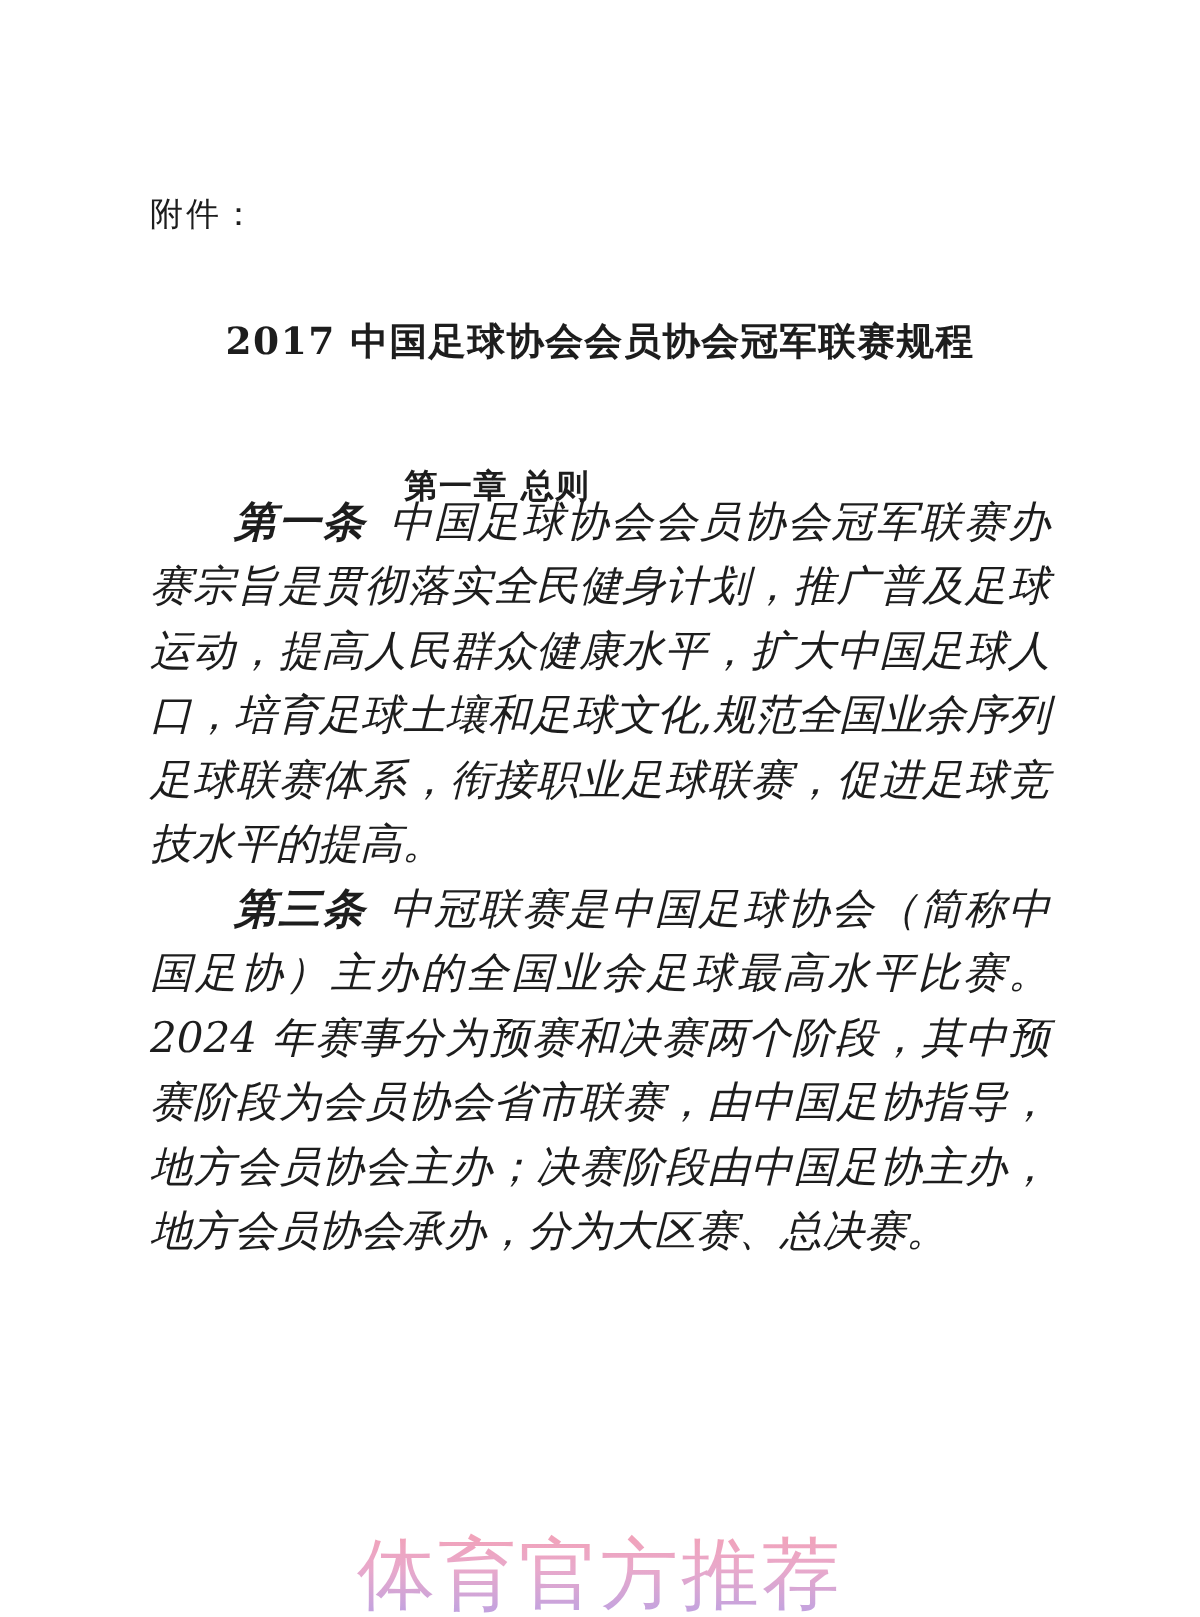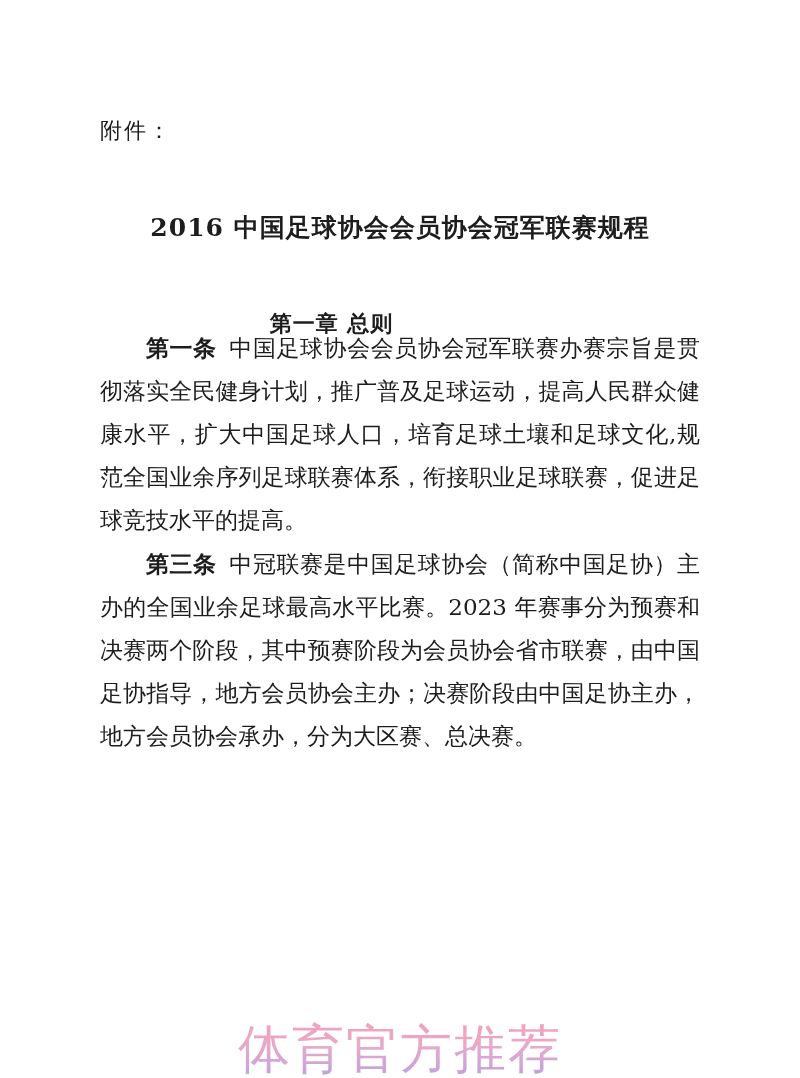--- a/index.html
+++ b/index.html
@@ -7,21 +7,21 @@
     position: relative;
     width: 800px;
     height: 1078px;
     background: #ffffff;
     overflow: hidden;
     font-family: "DejaVu Serif", "Liberation Serif", serif;
     color: #1d1d1d;
   }
   .attachment {
     position: absolute;
-    top: 116px;
+    top: 128px;
     left: 100px;
     font-size: 22px;
     letter-spacing: 2px;
   }
   .doc-title {
     position: absolute;
     top: 211px;
     left: 0;
     width: 800px;
     margin: 0;
@@ -40,23 +40,24 @@
     font-weight: 700;
     letter-spacing: 1px;
   }
   .chapter-1 { top: 297px; }
   .chapter-2 { top: 963px; }
   .articles {
     position: absolute;
     top: 326px;
     left: 100px;
     width: 600px;
-    font-size: 23px;
+    font-size: 28px;
     line-height: 43px;
     text-align: justify;
+    font-style: italic;
   }
   .articles p {
     margin: 0;
     text-indent: 2em;
   }
   .article-leader {
     font-weight: 700;
     margin-right: 0.55em;
   }
   .watermark {
@@ -76,29 +77,29 @@
     margin-top: 16px;
   }
 </style>
 </head>
 <body>
 
 <div class="page">
 
   <div class="attachment">附件：</div>
 
-  <h1 class="doc-title">2016 中国足球协会会员协会冠军联赛规程</h1>
+  <h1 class="doc-title">2017 中国足球协会会员协会冠军联赛规程</h1>
 
   <h2 class="chapter chapter-1">第一章 总则</h2>
 
   <div class="articles">
     <p>
       <span class="article-leader">第一条</span><span>中国足球协会会员协会冠军联赛办赛宗旨是贯彻落实全民健身计划，推广普及足球运动，提高人民群众健康水平，扩大中国足球人口，培育足球土壤和足球文化,规范全国业余序列足球联赛体系，衔接职业足球联赛，促进足球竞技水平的提高。</span>
     </p>
     <p>
-      <span class="article-leader">第三条</span><span>中冠联赛是中国足球协会（简称中国足协）主办的全国业余足球最高水平比赛。2023 年赛事分为预赛和决赛两个阶段，其中预赛阶段为会员协会省市联赛，由中国足协指导，地方会员协会主办；决赛阶段由中国足协主办，地方会员协会承办，分为大区赛、总决赛。</span>
+      <span class="article-leader">第三条</span><span>中冠联赛是中国足球协会（简称中国足协）主办的全国业余足球最高水平比赛。2024 年赛事分为预赛和决赛两个阶段，其中预赛阶段为会员协会省市联赛，由中国足协指导，地方会员协会主办；决赛阶段由中国足协主办，地方会员协会承办，分为大区赛、总决赛。</span>
     </p>
   </div>
 
 
   <div class="watermark">体育官方推荐</div>
 
 </div>
 
 </body></html>

